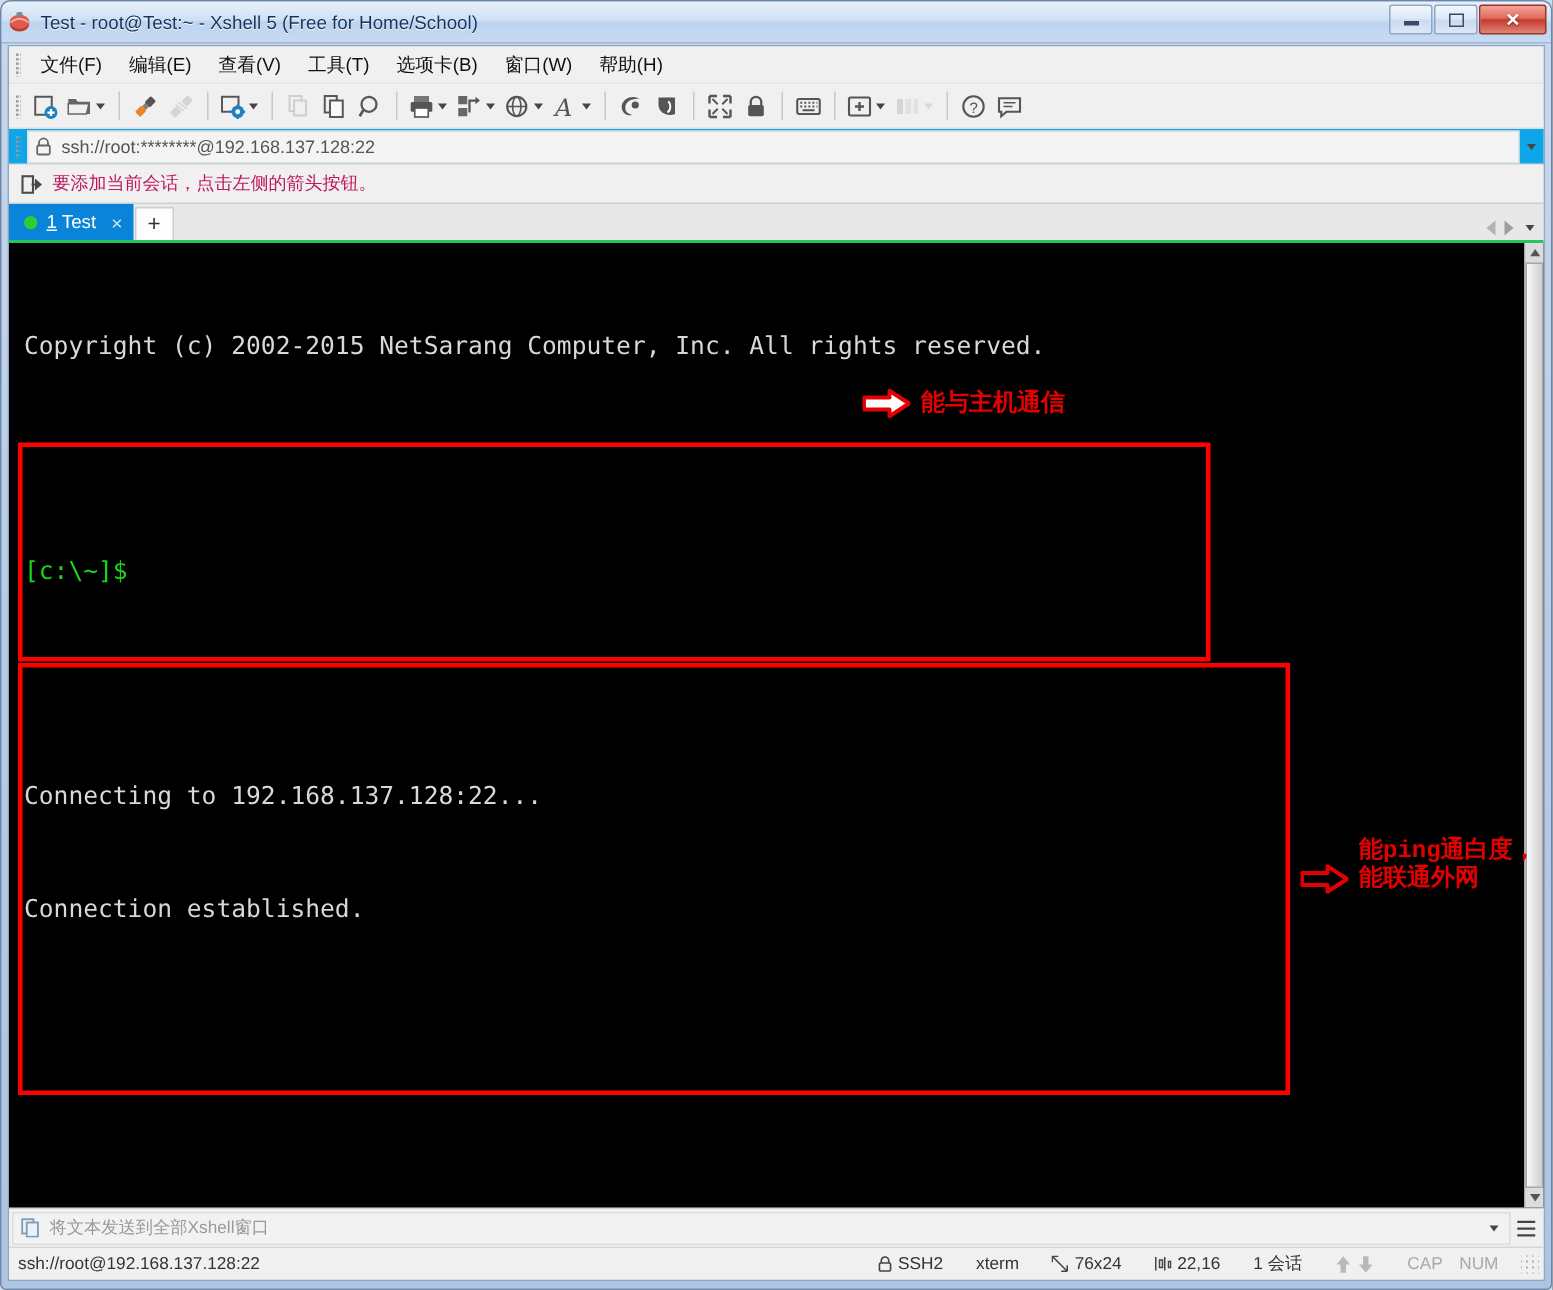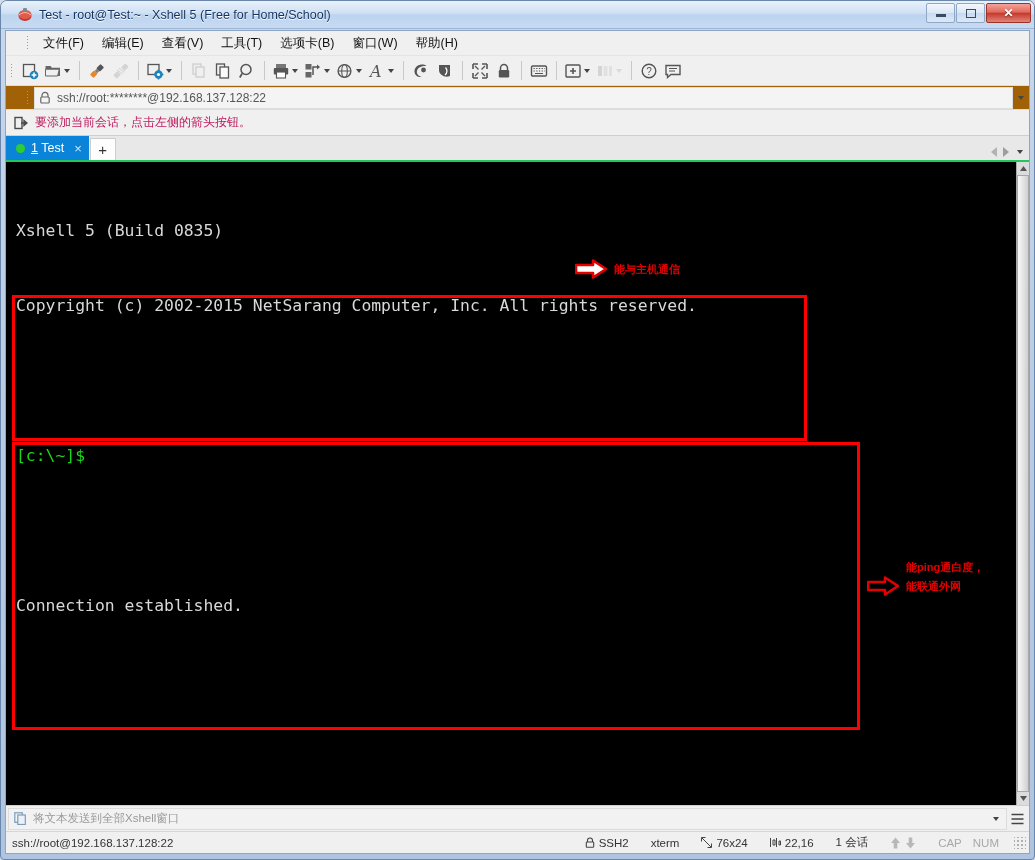--- a/index.html
+++ b/index.html
@@ -14,21 +14,21 @@
     width: 1035px; height: 860px;
     background: linear-gradient(180deg,#c8d8ec 0%, #b8cbe4 50%, #aec4e0 100%);
     border: 1px solid #6b86ab;
     border-radius: 7px 7px 4px 4px;
     overflow: hidden;
   }
   
   .titlebar {
     height: 28px;
     display: flex; align-items: center;
-    padding-left: 16px;
+    padding-left: 4px;
     background: linear-gradient(180deg,#e9f1fb 0%, #cfe0f4 45%, #bcd4ef 52%, #c8daf2 100%);
     border-bottom: 1px solid #9fb6d4;
     position: relative;
   }
   .app-icon {
     width: 16px; height: 16px; margin-right: 6px; flex: 0 0 auto;
   }
   .title-text {
     font-size: 12.5px; color: #14335e;
     text-shadow: 0 1px 0 rgba(255,255,255,0.9);
@@ -59,21 +59,21 @@
   .client {
     position: absolute; left: 4px; right: 4px; top: 29px; bottom: 5px;
     background: #f0f0f0;
     border: 1px solid #8ba6c6;
     display: flex; flex-direction: column;
   }
   
   .menubar {
     height: 25px; display: flex; align-items: center;
     background: #f0f0f0;
-    padding-left: 20px;
+    padding-left: 4px;
     border-bottom: 1px solid #e4e4e4;
   }
   .grip {
     width: 4px; height: 16px; margin-right: 4px;
     background-image: radial-gradient(circle, #9a9a9a 0.8px, transparent 1px);
     background-size: 3px 3px;
     flex: 0 0 auto;
   }
   .menu-item {
     font-size: 12.5px; color: #111; padding: 3px 9px; cursor: default;
@@ -94,21 +94,21 @@
   .caret {
     width: 0; height: 0; border-left: 3.5px solid transparent;
     border-right: 3.5px solid transparent; border-top: 4px solid #444;
     margin-left: 2px; margin-right: 2px;
   }
   .caret.dim { border-top-color: #aaa; }
   .tbsep { width: 1px; height: 19px; background: #c8c8c8; margin: 0 5px; }
   
   .addrbar {
     height: 24px; display: flex; align-items: center;
-    background: #a16207; padding-left: 20px;
+    background: #0ea5e9; padding-left: 4px;
     border-bottom: 1px solid #dcdcdc;
     justify-content: center;
   }
   .addr-field {
     flex: 1; height: 22px; display: flex; align-items: center;
     background: #f4f4f4; border: 1px solid #dedede;
     padding: 0 4px; margin-right: 0;
   }
   .addr-text { font-size: 12px; color: #555; margin-left: 6px; }
   .addr-caret {
@@ -182,22 +182,22 @@
     background: linear-gradient(90deg,#fafafa,#cfcfcf);
     border: 1px solid #a8a8a8; height: 100%; cursor: pointer;
   }
   
   .redbox {
     position: absolute; border: 3px solid #ff0000;
     pointer-events: none;
   }
   .annot {
     position: absolute; display: flex; align-items: center; gap: 7px;
-    color: #e40000; font-size: 11px; font-weight: bold;
-    font-family: Liberation Sans, sans-serif;
+    color: #e40000; font-size: 16px; font-weight: bold;
+    font-family: Liberation Mono, monospace;
     line-height: 19px;
   }
   .arrow-out { flex: 0 0 auto; }
   
   .sendbar {
     height: 26px; display: flex; align-items: center;
     background: #f0f0f0; padding: 0 2px;
     border-top: 1px solid #cfcfcf;
   }
   .send-field {
@@ -470,25 +470,25 @@
       <div class="tab-add">+</div>
       <div class="tabnav">
         <span class="tri-l"></span>
         <span class="tri-r"></span>
         <span class="caret"></span>
       </div>
     </div>
 
     <div class="term-wrap">
       <div class="term">
-        <div class="ln">Xshell 5 (Build 0835)</div>
         <div class="ln">Copyright (c) 2002-2015 NetSarang Computer, Inc. All rights reserved.</div>
         <div class="ln"></div>
         <div class="ln green">[c:\~]$</div>
         <div class="ln"></div>
+        <div class="ln">Connecting to 192.168.137.128:22...</div>
         <div class="ln">Connection established.</div>
         
         
         
         
         
         
         
         
         

